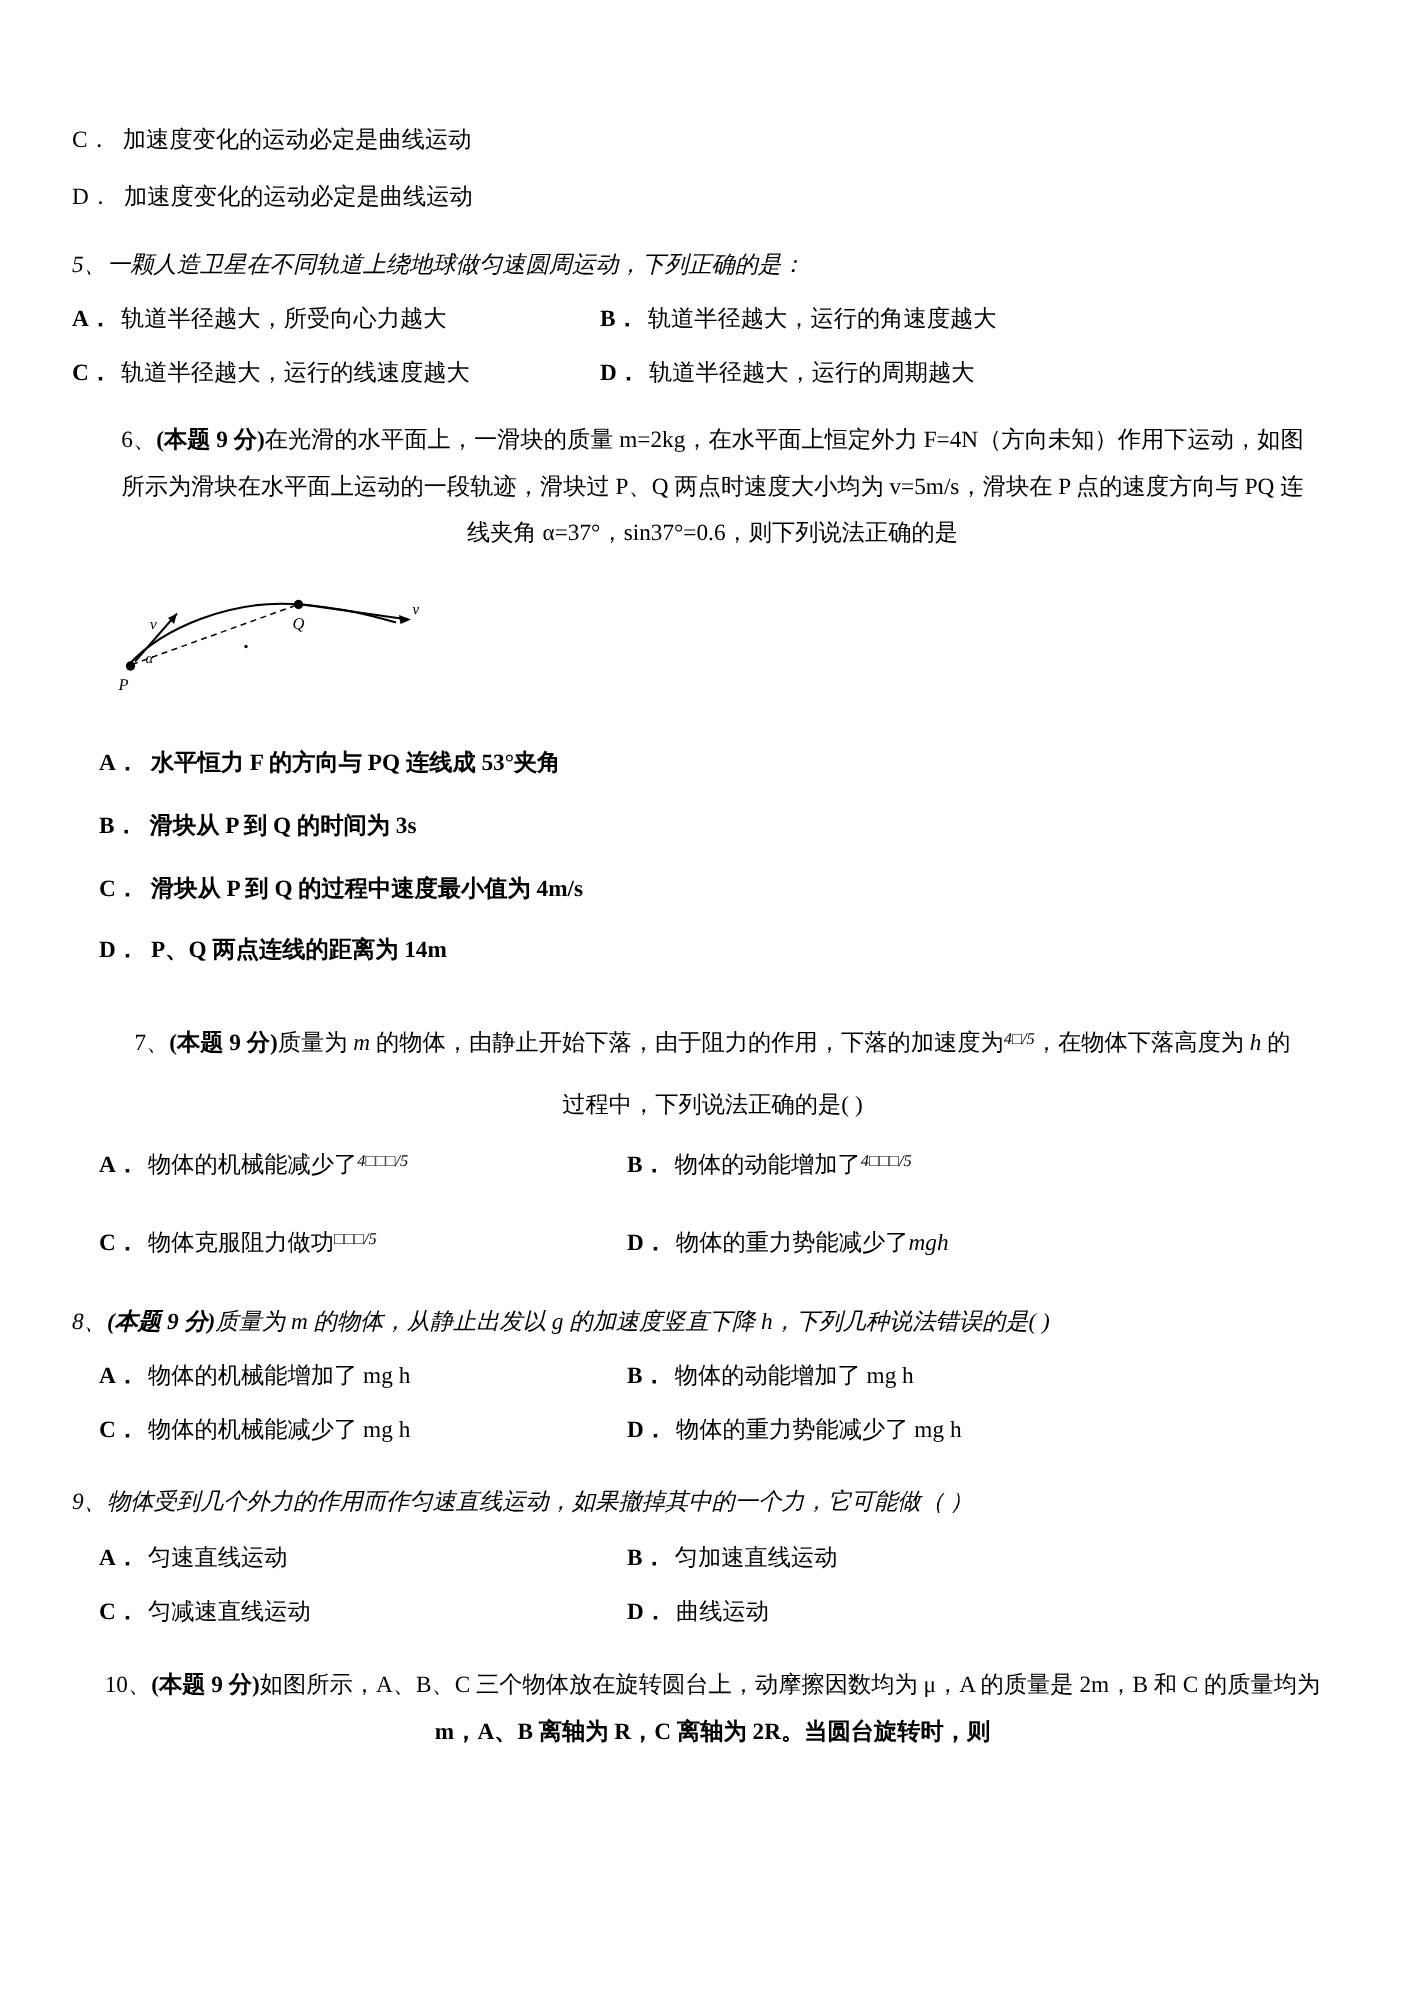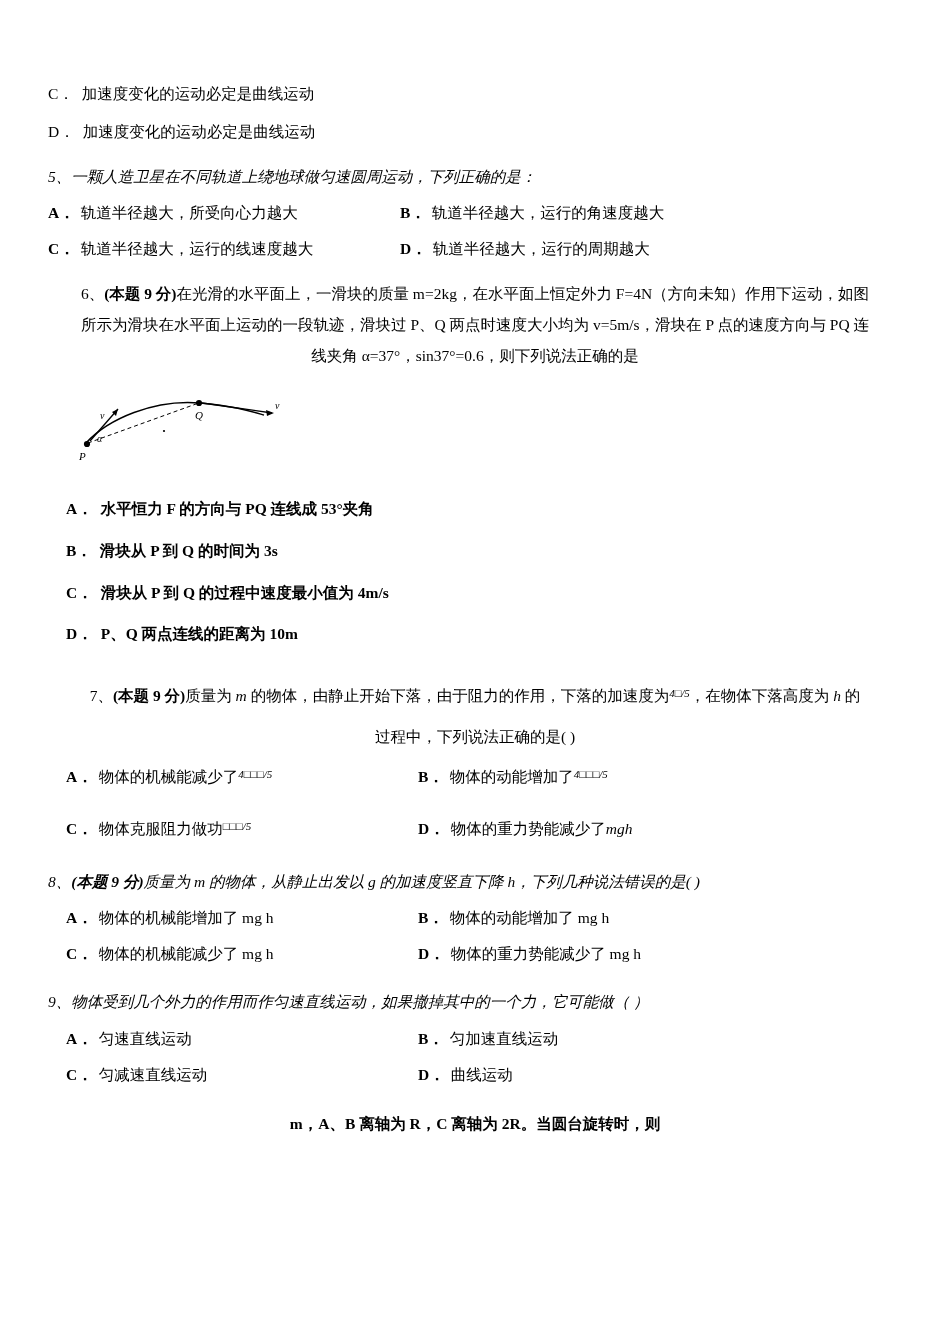--- a/index.html
+++ b/index.html
@@ -187,21 +187,21 @@
     <span class="opt-text bold">滑块从 P 到 Q 的时间为 3s</span>
   </div>
   <div class="spacer-10"></div>
   <div class="opt-single">
     <span class="opt-label bold">C．</span>
     <span class="opt-text bold">滑块从 P 到 Q 的过程中速度最小值为 4m/s</span>
   </div>
   <div class="spacer-10"></div>
   <div class="opt-single">
     <span class="opt-label bold">D．</span>
-    <span class="opt-text bold">P、Q 两点连线的距离为 10m</span>
+    <span class="opt-text bold">P、Q 两点连线的距离为 14m</span>
   </div>
 
   <div class="spacer-30"></div>
 
   <div class="para">
     <div class="nowrap">
       <span class="qnum">7、</span><span class="bold">(本题 9 分)</span><span>质量为 </span><span class="mi">m</span><span> 的物体，由静止开始下落，由于阻力的作用，下落的加速度为</span><span class="frac-img">4□/5</span><span>，在物体下落高度为 </span><span class="mi">h</span><span> 的</span>
     </div>
     <div class="spacer-10"></div>
     <div class="nowrap">
@@ -288,17 +288,20 @@
     <div class="col col-b">
       <span class="opt-label bold">D．</span>
       <span class="opt-text">曲线运动</span>
     </div>
   </div>
 
   <div class="spacer-18"></div>
 
   <div class="para">
     <div class="nowrap">
+      <span class="qnum">10、</span><span class="bold">(本题 9 分)</span><span>如图所示，A、B、C 三个物体放在旋转圆台上，动摩擦因数均为 μ，A 的质量是 2m，B 和 C 的质量均为</span>
+    </div>
+    <div class="nowrap">
       <span class="bold">m，A、B 离轴为 R，C 离轴为 2R。当圆台旋转时，则</span>
     </div>
   </div>
 
 </div>
 
 </body></html>

